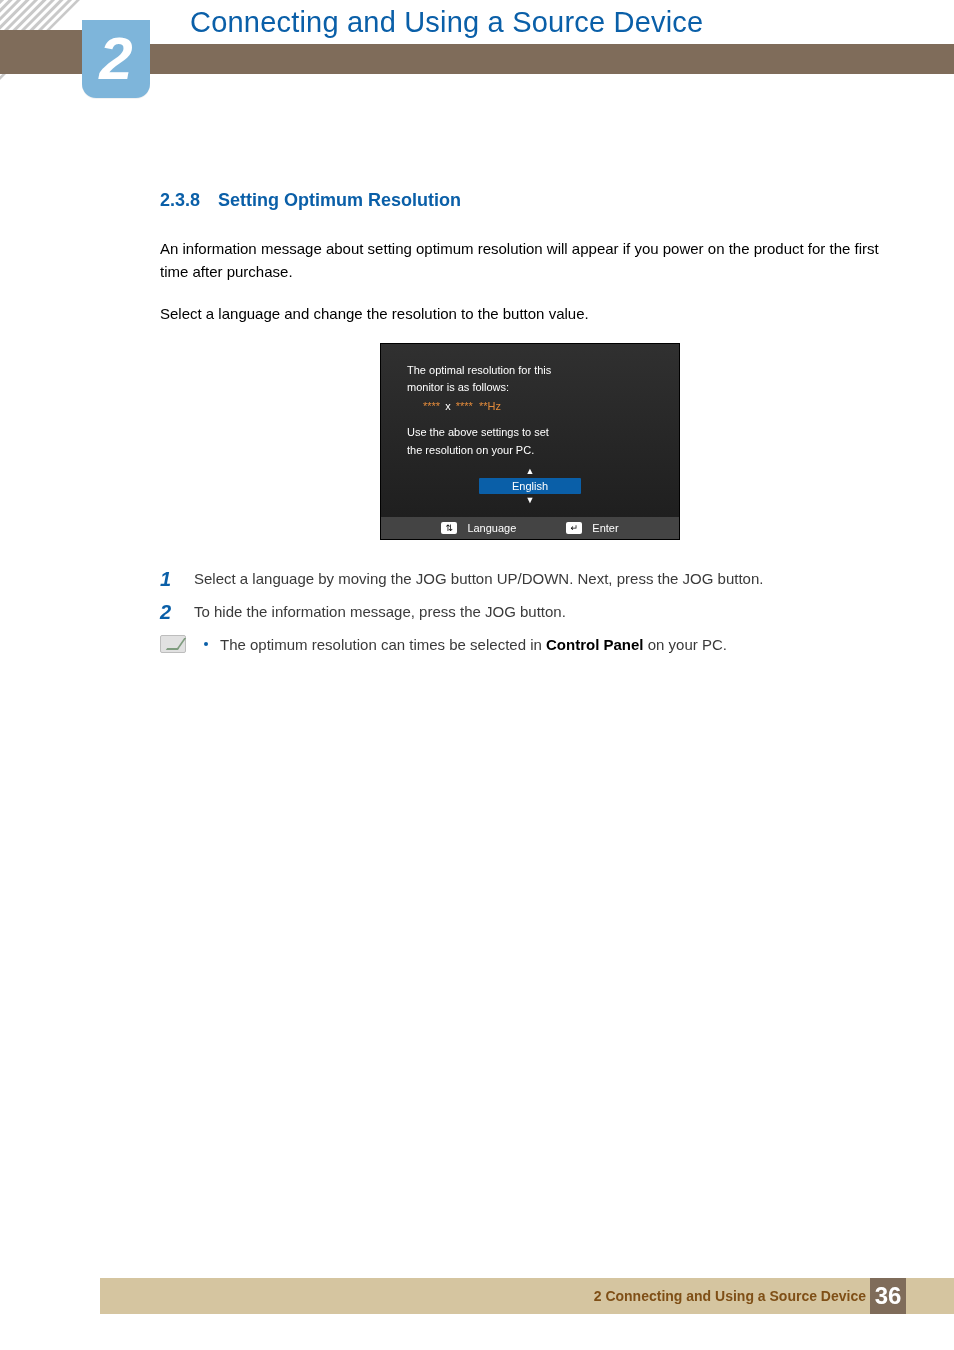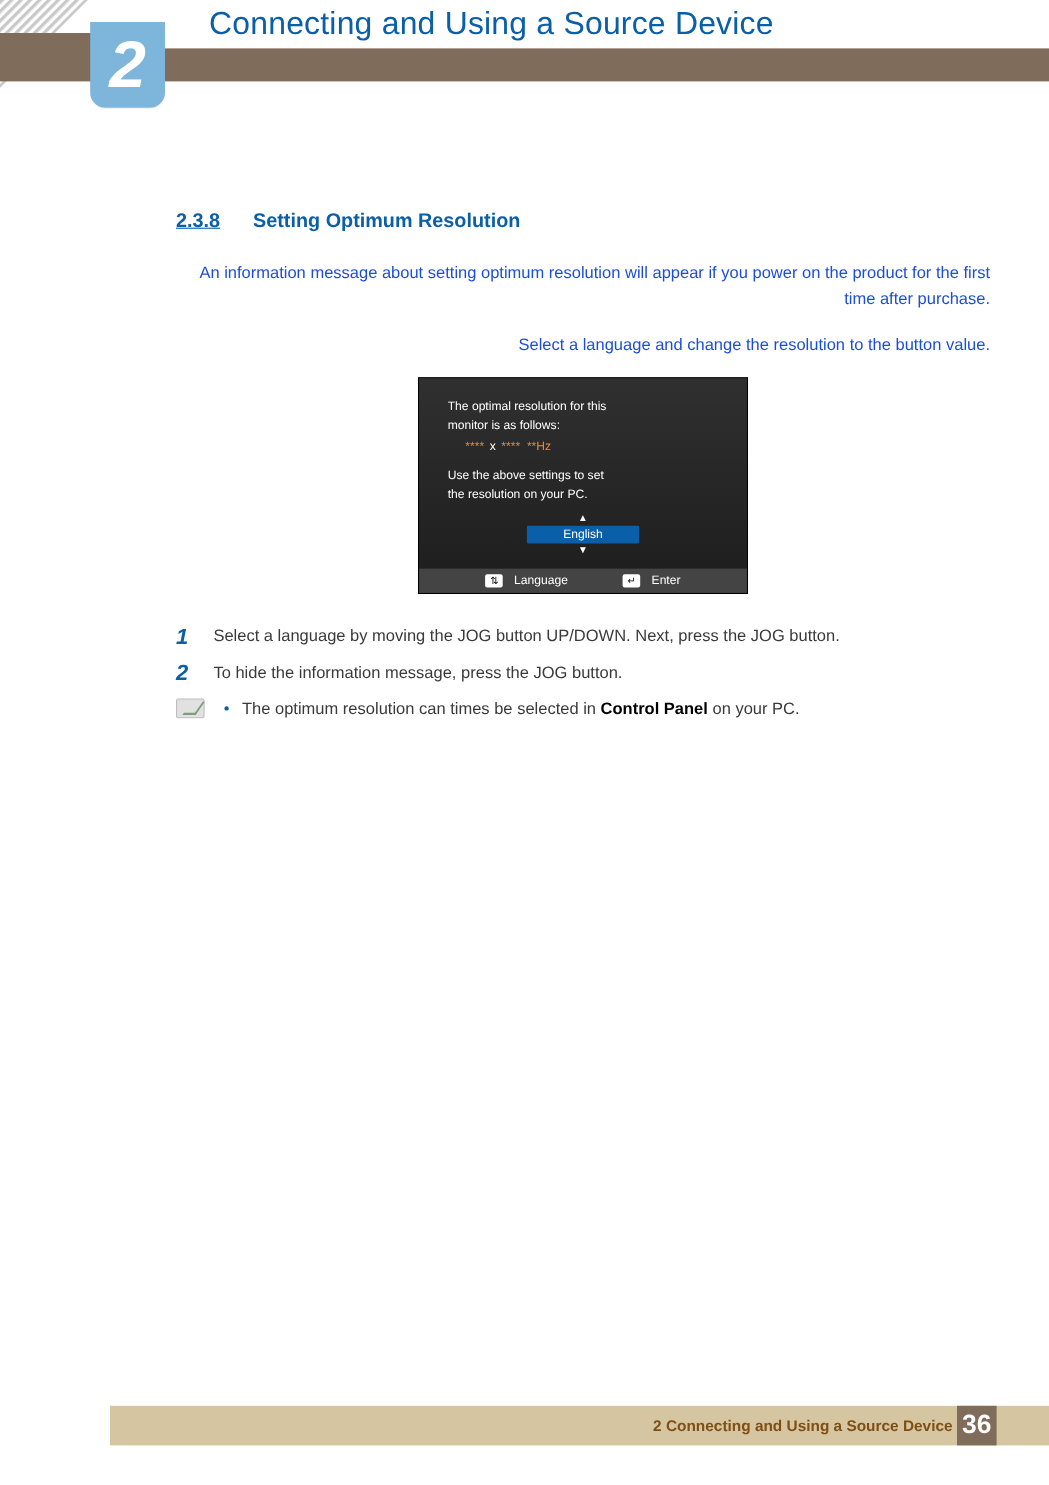--- a/index.html
+++ b/index.html
@@ -14,22 +14,22 @@
   
   .hatch { position: absolute; top: 0; left: 0; width: 80px; height: 80px; }
 
   
   .chapter-badge { position: absolute; top: 20px; left: 82px; width: 68px; height: 78px; background: #7eb5da; border-bottom-left-radius: 14px; border-bottom-right-radius: 14px; display: flex; align-items: center; justify-content: center; box-shadow: 0 1px 0 rgba(0,0,0,0.05); }
   .chapter-number { color: #fff; font-size: 60px; font-weight: 700; font-style: italic; line-height: 1; }
 
   
   .content { position: absolute; top: 190px; left: 160px; right: 54px; }
   .section-heading { color: #0a5fa8; font-size: 18px; font-weight: 700; margin-bottom: 26px; }
-  .section-heading .num { margin-right: 30px; text-decoration: underline; }
-  p.body { font-size: 15px; line-height: 1.55; color: #1d4ed8; margin-bottom: 18px; text-align: right; }
+  .section-heading .num { margin-right: 18px; }
+  p.body { font-size: 15px; line-height: 1.55; color: #000000; margin-bottom: 18px; }
 
   
   .osd-wrap { display: flex; justify-content: center; margin: 12px 0 28px 0; }
   .osd { width: 300px; background: #2a2a2a; border: 1px solid #000; color: #fff; font-size: 11px; }
   .osd-body { padding: 18px 26px 12px 26px; background: linear-gradient(#303030,#1f1f1f); }
   .osd-line { line-height: 1.6; }
   .osd-res { color: #e38b3b; font-size: 11px; padding: 3px 0 8px 16px; }
   .osd-res .x { color: #fff; padding: 0 2px; }
   .osd-block2 { margin-top: 4px; }
   .osd-selector { margin-top: 8px; text-align: center; }

